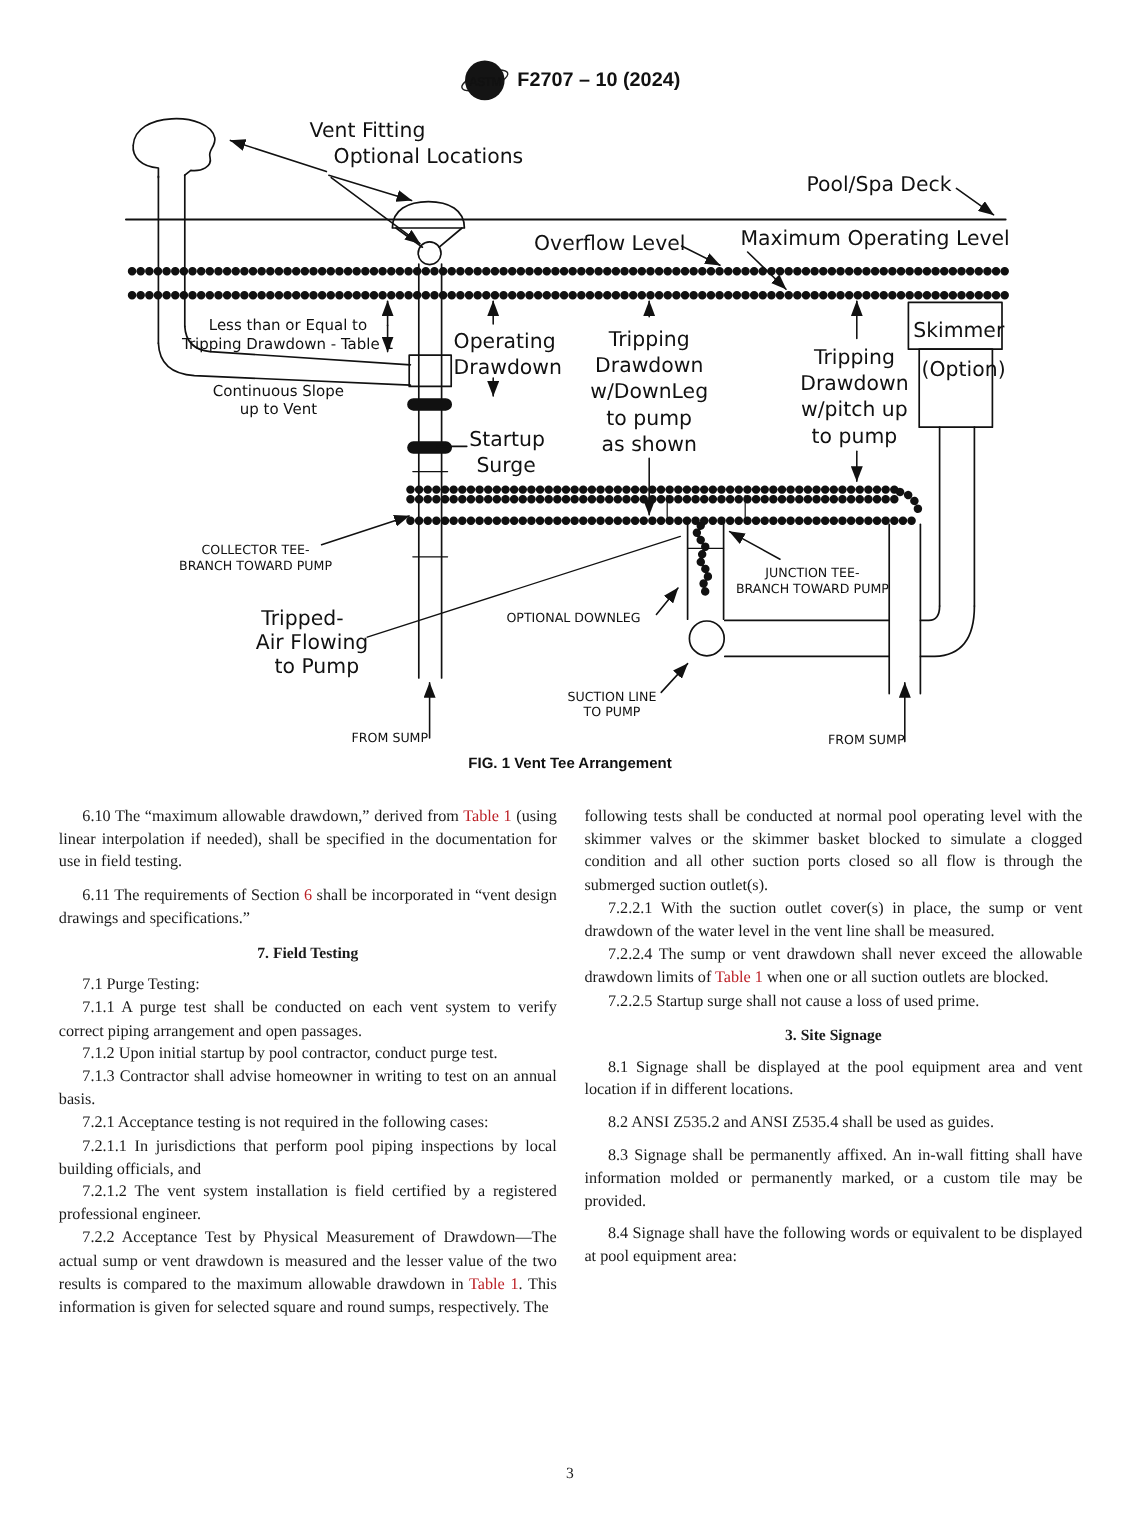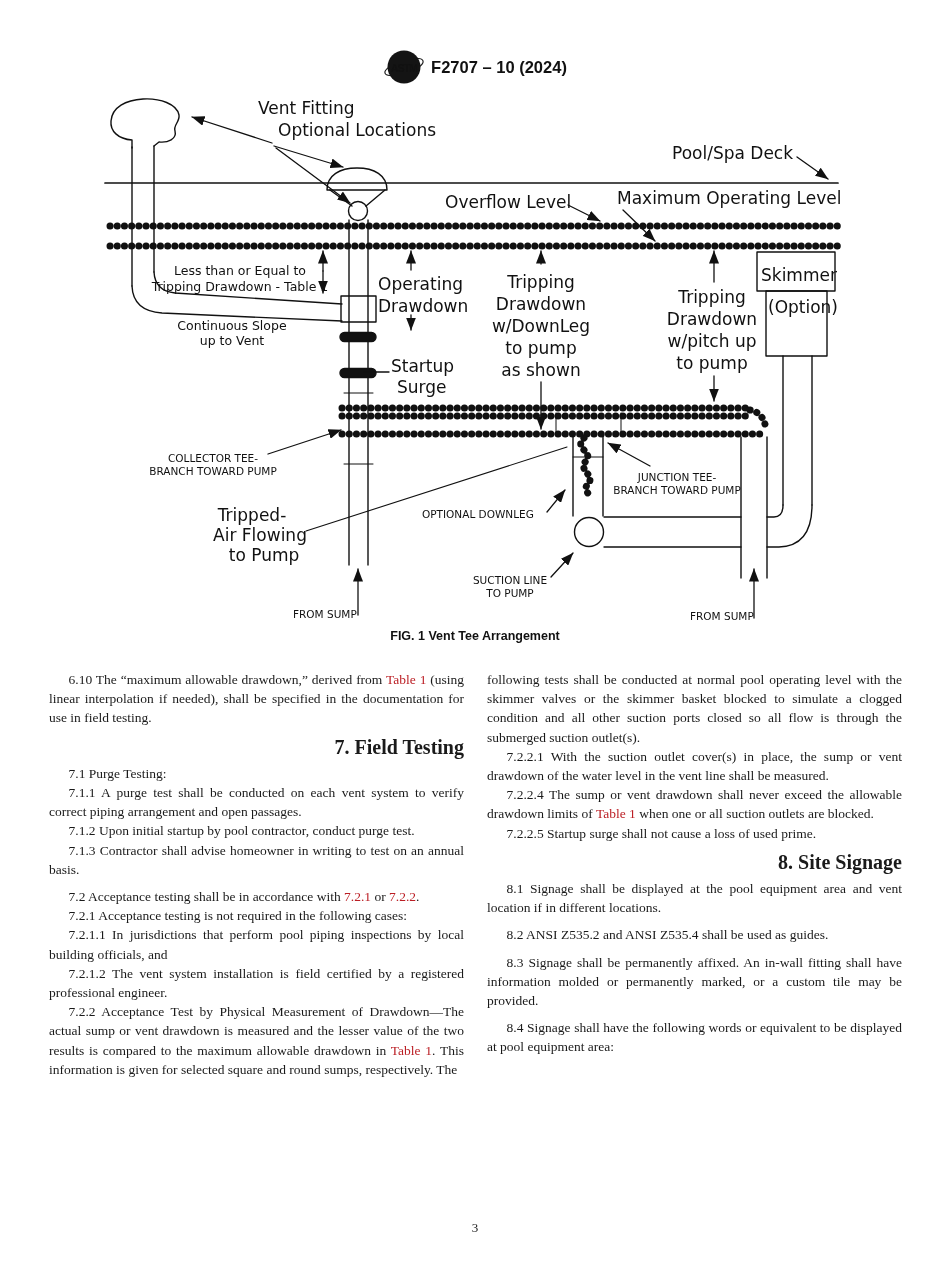--- a/index.html
+++ b/index.html
@@ -9,21 +9,21 @@
   }
   .hdr{position:absolute;top:46px;left:0;right:0;display:flex;justify-content:center;align-items:center;gap:6px;}
   .hdr .title{font-family:"Liberation Sans",sans-serif;font-weight:bold;font-size:16.5px;color:#111;}
   .fig{position:absolute;top:0;left:0;}
   .col{position:absolute;top:670px;width:415px;font-size:13.5px;line-height:19.2px;text-align:justify;}
   #left-col{left:49px;}
   #right-col{left:487px;}
   .col p{margin:0;text-indent:1.45em;}
   .col p.cont{text-indent:0;}
   .col .gap{margin-top:8px;}
-  .col h3{font-size:20px;margin:10px 0 7px;text-indent:0;text-align:right;font-family:"Liberation Serif",serif;}
+  .col h3{font-size:13px;margin:10px 0 7px;text-indent:0;text-align:center;font-family:"Liberation Serif",serif;}
   .link{color:var(--link,#bb1e24);}
   .ital{}
   .pageno{position:absolute;top:1220px;left:0;right:0;text-align:center;font-size:13px;}
   svg text{fill:#111;}
   .flab{font-family:"DejaVu Sans",sans-serif;font-size:17px;}
   .fmed{font-family:"DejaVu Sans",sans-serif;font-size:12.5px;}
   .fsml{font-family:"DejaVu Sans",sans-serif;font-size:10.5px;}
   .fcap{font-family:"Liberation Sans",sans-serif;font-size:12.5px;font-weight:bold;}
 </style>
 </head>
@@ -170,37 +170,37 @@
       <text class="fsml" x="510" y="597" text-anchor="middle">TO PUMP</text>
       <text class="fsml" x="293" y="618">FROM SUMP</text>
       <text class="fsml" x="690" y="620">FROM SUMP</text>
 
       <text class="fcap" x="475" y="640" text-anchor="middle">FIG. 1 Vent Tee Arrangement</text>
     </g>
   </svg>
 
   <div class="col" id="left-col">
       <p><span>6.10 The “maximum allowable drawdown,” derived from </span><span class="link">Table 1</span><span> (using linear interpolation if needed), shall be specified in the documentation for use in field testing.</span></p>
+      <p class="gap"><span>6.11 The requirements of Section </span><span class="link">6</span><span> shall be incorporated in “vent design drawings and specifications.”</span></p>
       <h3><span>7. Field Testing</span></h3>
       <p><span>7.1 </span><span class="ital">Purge Testing:</span></p>
       <p><span>7.1.1 A purge test shall be conducted on each vent system to verify correct piping arrangement and open passages.</span></p>
       <p><span>7.1.2 Upon initial startup by pool contractor, conduct purge test.</span></p>
       <p><span>7.1.3 Contractor shall advise homeowner in writing to test on an annual basis.</span></p>
-      <p class="gap"><span>7.2 Acceptance testing shall be in accordance with </span><span class="link">7.2.1</span><span> or </span><span class="link">7.2.2</span><span>.</span></p>
       <p><span>7.2.1 Acceptance testing is not required in the following cases:</span></p>
       <p><span>7.2.1.1 In jurisdictions that perform pool piping inspections by local building officials, and</span></p>
       <p><span>7.2.1.2 The vent system installation is field certified by a registered professional engineer.</span></p>
       <p><span>7.2.2 </span><span class="ital">Acceptance Test by Physical Measurement of Drawdown</span><span>—The actual sump or vent drawdown is measured and the lesser value of the two results is compared to the maximum allowable drawdown in </span><span class="link">Table 1</span><span>. This information is given for selected square and round sumps, respectively. The</span></p>
     </div>
   <div class="col" id="right-col">
       <p class="cont"><span>following tests shall be conducted at normal pool operating level with the skimmer valves or the skimmer basket blocked to simulate a clogged condition and all other suction ports closed so all flow is through the submerged suction outlet(s).</span></p>
       <p><span>7.2.2.1 With the suction outlet cover(s) in place, the sump or vent drawdown of the water level in the vent line shall be measured.</span></p>
       <p><span>7.2.2.4 The sump or vent drawdown shall never exceed the allowable drawdown limits of </span><span class="link">Table 1</span><span> when one or all suction outlets are blocked.</span></p>
       <p><span>7.2.2.5 Startup surge shall not cause a loss of used prime.</span></p>
-      <h3><span>8. Site Signage</span></h3>
+      <h3><span>3. Site Signage</span></h3>
       <p><span>8.1 Signage shall be displayed at the pool equipment area and vent location if in different locations.</span></p>
       <p class="gap"><span>8.2 ANSI Z535.2 and ANSI Z535.4 shall be used as guides.</span></p>
       <p class="gap"><span>8.3 Signage shall be permanently affixed. An in-wall fitting shall have information molded or permanently marked, or a custom tile may be provided.</span></p>
       <p class="gap"><span>8.4 Signage shall have the following words or equivalent to be displayed at pool equipment area:</span></p>
     </div>
 
   <div class="pageno">3</div>
 </div>
 
 </body></html>

